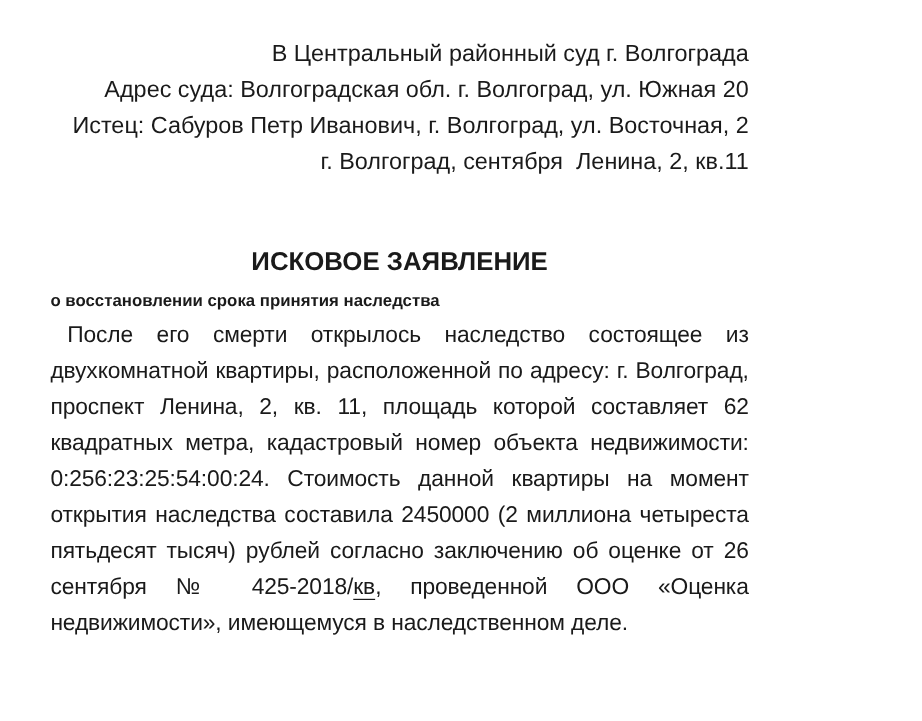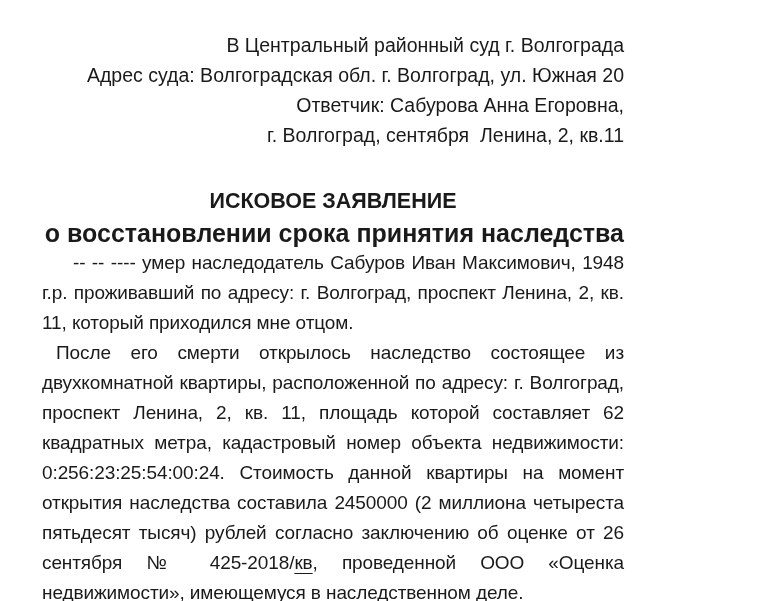--- a/index.html
+++ b/index.html
@@ -20,31 +20,31 @@
   }
   .header-block {
     text-align: right;
     font-size: 19.5px;
     line-height: 30px;
   }
   .header-line {
     white-space: pre-wrap;
   }
   .doc-title {
-    margin-top: 36px;
+    margin-top: 53px;
     text-align: center;
     font-weight: bold;
     font-size: 21.5px;
     line-height: 30px;
   }
   .doc-subtitle {
     margin-top: 2px;
-    text-align: right;
+    text-align: left;
     font-weight: bold;
-    font-size: 25px;
+    font-size: 14px;
     line-height: 30px;
   }
   .para {
     margin: 0;
     text-align: justify;
     font-size: 19px;
     line-height: 30px;
     letter-spacing: -0.1px;
   }
   .para.first {
@@ -63,24 +63,23 @@
   }
 </style>
 </head>
 <body>
 
 <div class="doc">
 
   <div class="header-block">
     <div class="header-line">В Центральный районный суд г. Волгограда</div>
     <div class="header-line">Адрес суда: Волгоградская обл. г. Волгоград, ул. Южная 20</div>
-    <div class="header-line">Ответчик: Сабурова Анна Егоровна,</div>
+    <div class="header-line">Истец: Сабуров Петр Иванович, г. Волгоград, ул. Восточная, 2</div>
     <div class="header-line">г. Волгоград, сентября  Ленина, 2, кв.11</div>
   </div>
 
   <div class="doc-title">ИСКОВОЕ ЗАЯВЛЕНИЕ</div>
   <div class="doc-subtitle">о восстановлении срока принятия наследства</div>
 
-  <p class="para first">-- -- ---- умер наследодатель Сабуров Иван Максимович, 1948 г.р. проживавший по адресу: г. Волгоград, проспект Ленина, 2, кв. 11, который приходился мне отцом.</p>
 
   <p class="para second"><span>После его смерти открылось наследство состоящее из двухкомнатной квартиры, расположенной по адресу: г. Волгоград, проспект Ленина, 2, кв. 11, площадь которой составляет 62 квадратных метра, кадастровый номер объекта недвижимости: 0:256:23:25:54:00:24. Стоимость данной квартиры на момент открытия наследства составила 2450000 (2 миллиона четыреста пятьдесят тысяч) рублей согласно заключению об оценке от 26 сентября № 425-2018/</span><span class="misspelled">кв</span><span>, проведенной ООО «Оценка недвижимости», имеющемуся в наследственном деле.</span></p>
 
 </div>
 
 </body></html>

